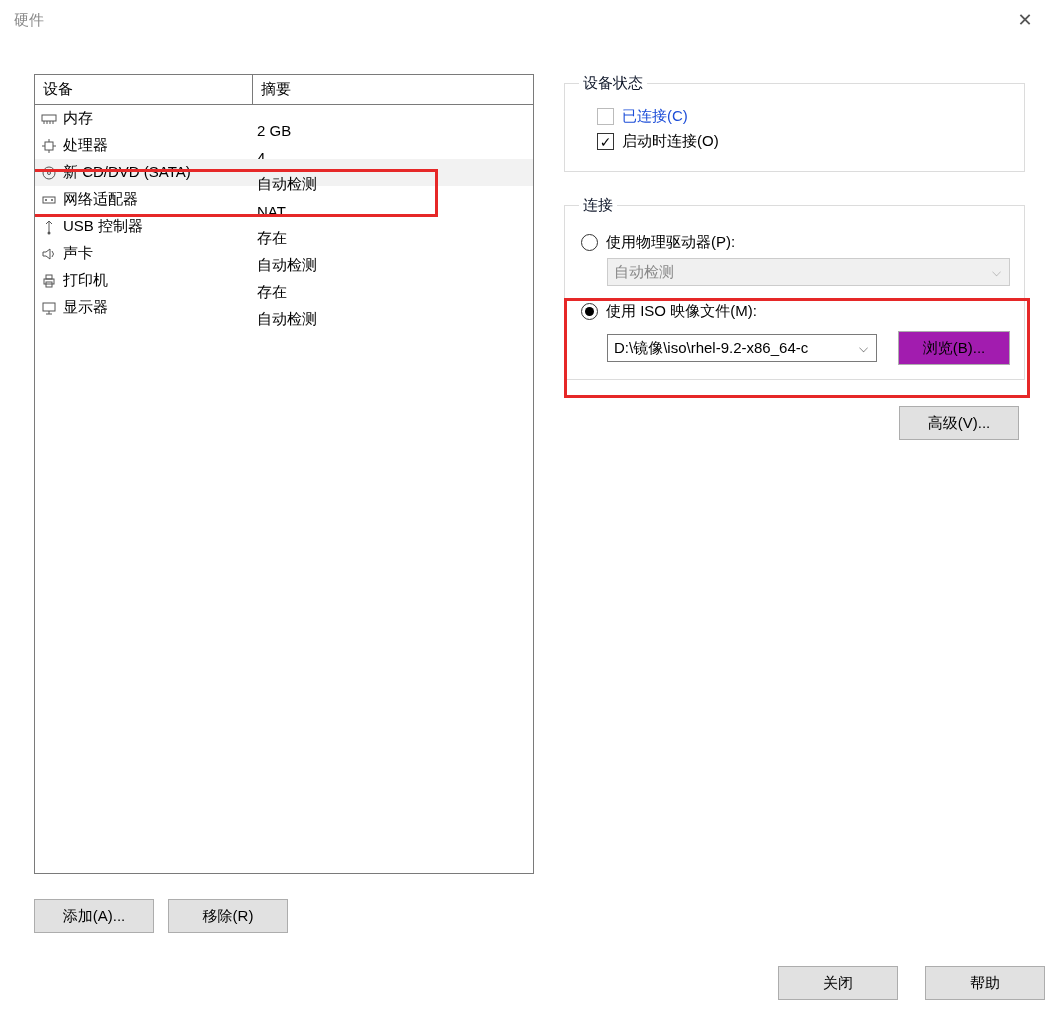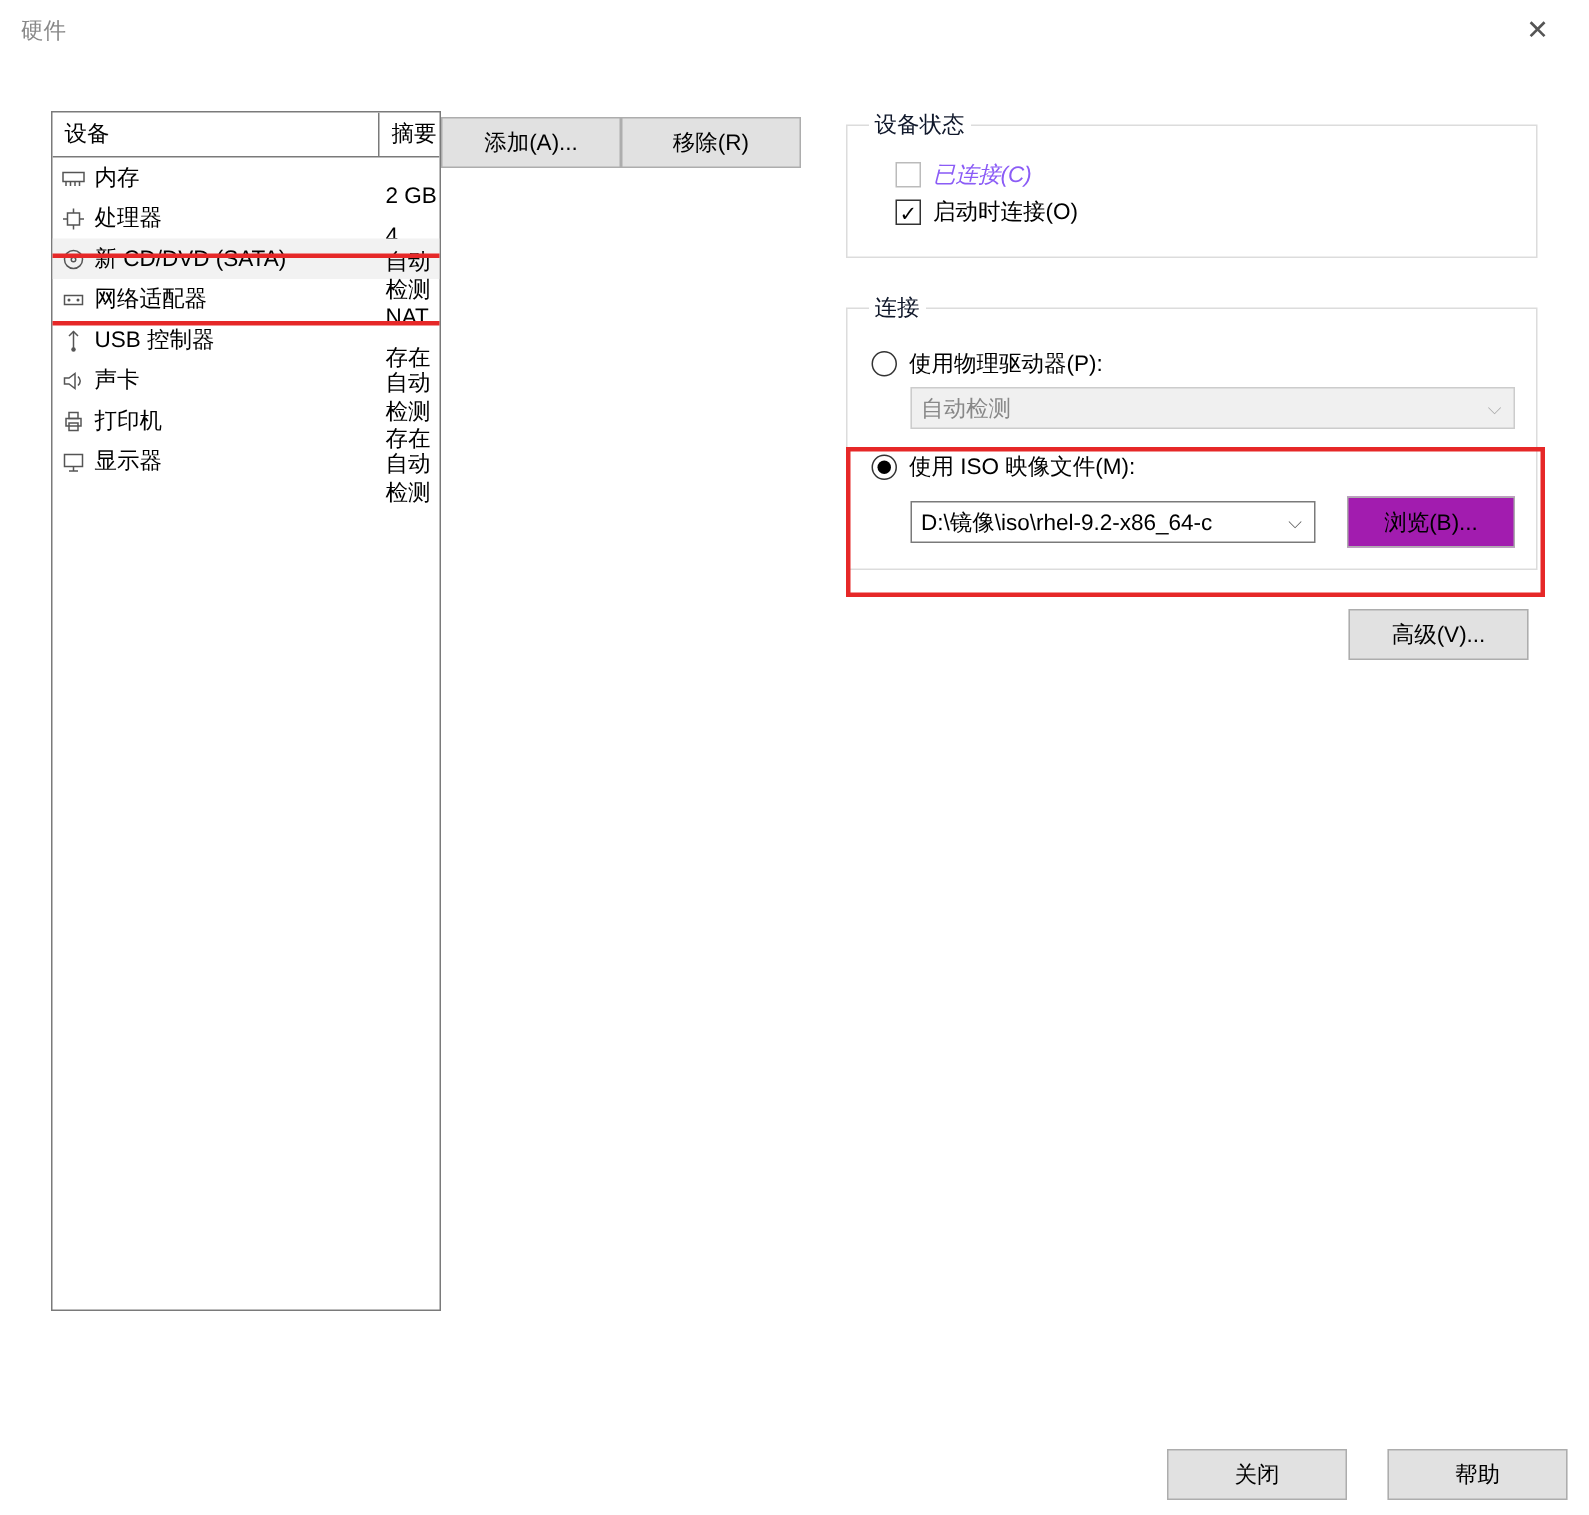--- a/index.html
+++ b/index.html
@@ -1,41 +1,41 @@
 <!DOCTYPE html>
 <html><head>
 <meta charset="utf-8">
 <style>
 * { box-sizing: border-box; margin: 0; padding: 0; font-family: "Microsoft YaHei", "Segoe UI", sans-serif; font-size: 15px; }
 body { background: #fff; width: 1059px; height: 1010px; position: relative; color: #000; }
 .titlebar { height: 40px; display: flex; align-items: center; padding: 0 14px; color: #888; }
 .titlebar .title { flex: 1; }
 .titlebar .close-x { width: 40px; text-align: center; font-size: 18px; color: #555; }
 .main { position: absolute; top: 74px; left: 34px; right: 34px; bottom: 50px; display: flex; }
-.left-col { width: 500px; display: flex; flex-direction: row; }
+.left-col { width: 500px; display: flex; flex-direction: column; }
 .device-panel { border: 1px solid #7a7a7a; height: 800px; overflow: hidden; }
 .device-header { display: flex; border-bottom: 1px solid #7a7a7a; height: 30px; align-items: center; }
 .hcell1 { width: 218px; padding-left: 8px; border-right: 1px solid #7a7a7a; height: 100%; display: flex; align-items: center; }
 .hcell2 { flex: 1; padding-left: 8px; }
 .device-row { display: flex; align-items: center; height: 27px; padding-left: 4px; position: relative; }
 .device-row.selected { background: #f2f2f2; }
 .device-row .icon { width: 20px; height: 20px; display: inline-flex; align-items: center; justify-content: center; color: #555; }
 .device-row .dname { width: 198px; padding-left: 4px; }
 .device-row .dsum { flex: 1; margin-top: 23px; }
 .highlight-box-left { position: absolute; border: 3px solid #e62828; left: -30px; top: 64px; width: 433px; height: 48px; pointer-events: none; }
-.left-buttons { display: flex; justify-content: space-between; margin-top: 4px; }
+.left-buttons { display: flex; justify-content: flex-start; gap: 14px; margin-top: 25px; }
 .btn { background: #e1e1e1; border: 1px solid #adadad; height: 34px; padding: 0 10px; min-width: 120px; cursor: pointer; display: inline-flex; align-items: center; justify-content: center; }
 .right-col { flex: 1; margin-left: 30px; position: relative; }
 fieldset { border: 1px solid #dcdcdc; padding: 8px 14px 14px 14px; margin-bottom: 24px; }
 legend { padding: 0 4px; color: #0f172a; }
 .chk-row { display: flex; align-items: center; margin: 6px 0 6px 18px; }
 .chk { width: 17px; height: 17px; border: 1px solid #333; margin-right: 8px; display: inline-flex; align-items: center; justify-content: center; }
 .chk.disabled { border-color: #bbb; }
 .chk.checked::after { content: "✓"; font-size: 14px; line-height: 1; color: #000; }
-.chk-label.disabled { color: #8b5cf6; font-style: italic; }
+.chk-label.disabled { color: #1d4ed8; }
 .radio-row { display: flex; align-items: center; margin: 10px 0 6px 2px; }
 .radio { width: 17px; height: 17px; border: 1px solid #333; border-radius: 50%; margin-right: 8px; display: inline-flex; align-items: center; justify-content: center; }
 .radio.selected::after { content: ""; width: 9px; height: 9px; background: #000; border-radius: 50%; }
 .combo { border: 1px solid #7a7a7a; height: 28px; display: flex; align-items: center; padding: 0 6px; background: #fff; position: relative; }
 .combo .arrow { position: absolute; right: 8px; color: #555; font-size: 12px; }
 .combo.disabled { background: #f0f0f0; color: #888; border-color: #ccc; }
 .combo.disabled .arrow { color: #aaa; }
 .indent { margin-left: 28px; }
 .iso-row { display: flex; gap: 21px; align-items: center; margin-top: 10px; margin-left: 28px; }
 .iso-row .combo { flex: 1; }

